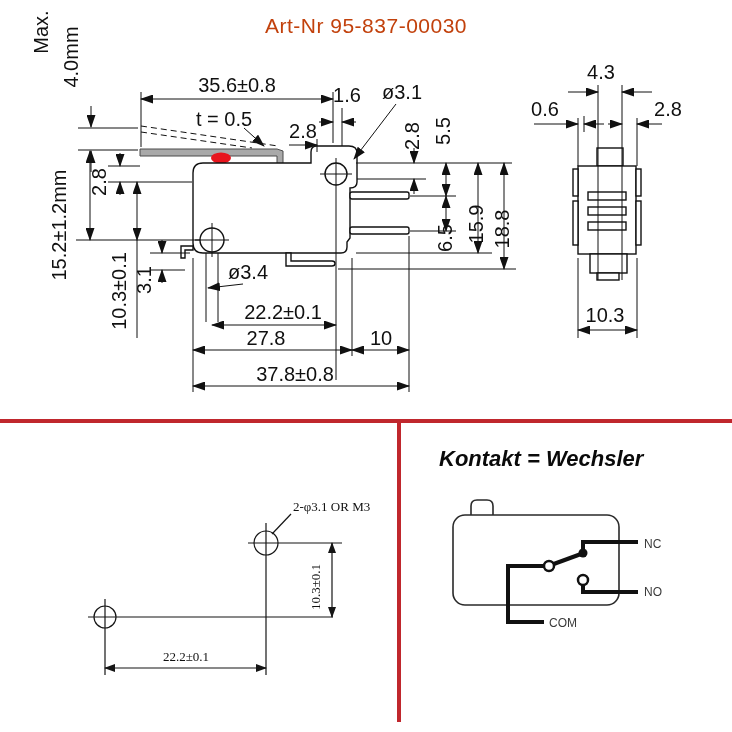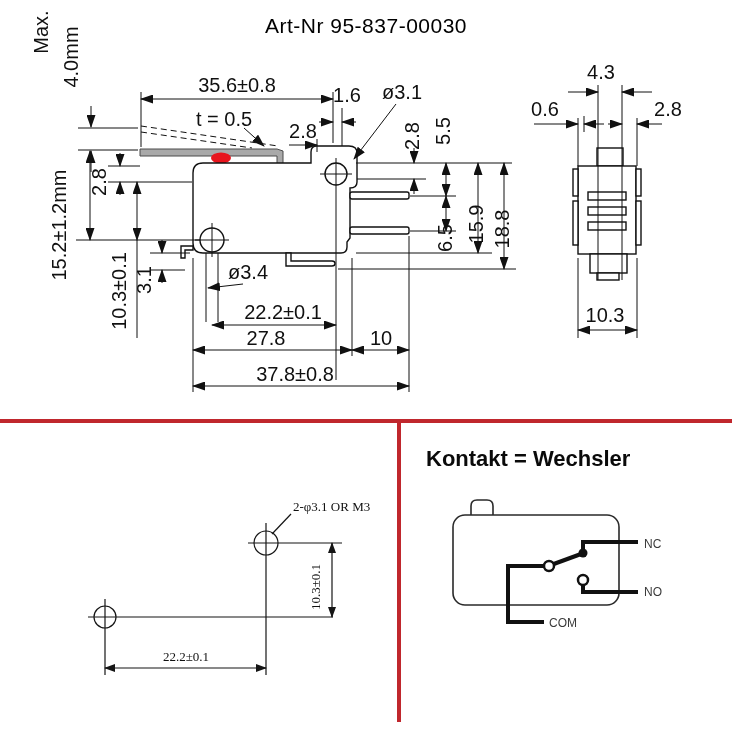--- a/index.html
+++ b/index.html
@@ -1,24 +1,24 @@
 <!DOCTYPE html>
 <html><head>
 <meta charset="utf-8">
 <style>
   html,body{margin:0;padding:0;background:#fff;}
   #page{position:relative;width:732px;height:732px;background:#ffffff;overflow:hidden;
         font-family:"Liberation Sans",sans-serif;}
   #title{position:absolute;left:0;top:14px;width:732px;text-align:center;
-         font-size:21px;color:#000000;letter-spacing:.5px;}
+         font-size:21px;color:#c2410c;letter-spacing:.5px;}
   .divider-h{position:absolute;left:0;top:419px;width:732px;height:4px;background:#c0272d;}
   .divider-v{position:absolute;left:397px;top:419px;width:4px;height:303px;background:#c0272d;}
   .panel-heading{position:absolute;font-size:22px;font-weight:bold;color:#0a0a0a;}
   #mount-heading{left:53px;top:450px;}
-  #contact-heading{left:426px;top:446px;}
+  #contact-heading{left:439px;top:446px;font-style:italic;}
   svg{position:absolute;}
   #drawing{left:0;top:0;}
   #mount-svg{left:0;top:420px;}
   #contact-svg{left:401px;top:420px;}
   .dl{stroke:#111;stroke-width:1;fill:none;}          
   .ol{stroke:#111;stroke-width:1.4;fill:none;}        
   .of{stroke:#111;stroke-width:1.4;fill:#fff;}
   .dims{font-size:20px;fill:#101010;text-anchor:middle;}
   .cad{font-family:"Liberation Serif",serif;font-size:13px;fill:#101010;}
   .sch{stroke:#111;stroke-width:4;fill:none;}

